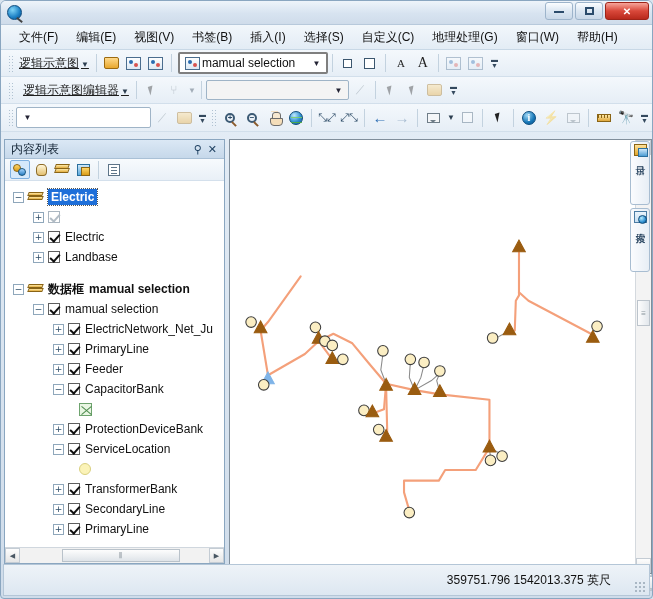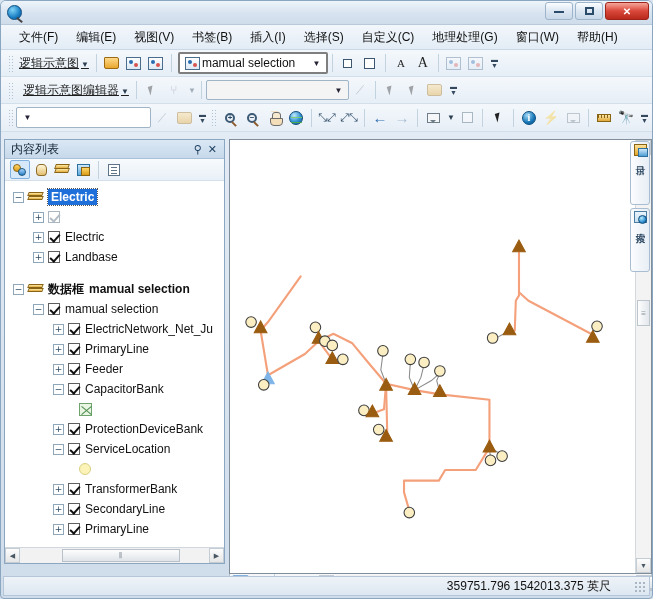--- a/index.html
+++ b/index.html
@@ -430,21 +430,21 @@
     background: linear-gradient(#eaf4fc,#c6def1); border: 1px solid #4a7ba3;
   }
   .ico-search::after{
     content:""; position:absolute; left:3px; top:3px; width:7px;height:7px;border-radius:50%;
     background: radial-gradient(circle at 35% 30%, #b8ecff, #2f8fd0 60%, #145c90);
     border:1px solid #0e4b79;
   }
 
   
   .statusbar {
-    position: absolute; left: 2px; right: 2px; bottom: 2px; height: 20px;
+    position: absolute; left: 2px; right: 2px; bottom: 2px; height: 32px;
     background: linear-gradient(#eef3f8, #dde7f1);
     border: 1px solid #b4c6d7;
     display: flex; align-items: center;
   }
   .status-coords {
     margin-left: auto; margin-right: 38px;
     font-size: 12px; color: #111; white-space: nowrap;
   }
   .grip-corner {
     position: absolute; right: 3px; bottom: 2px; width: 12px; height: 12px;

